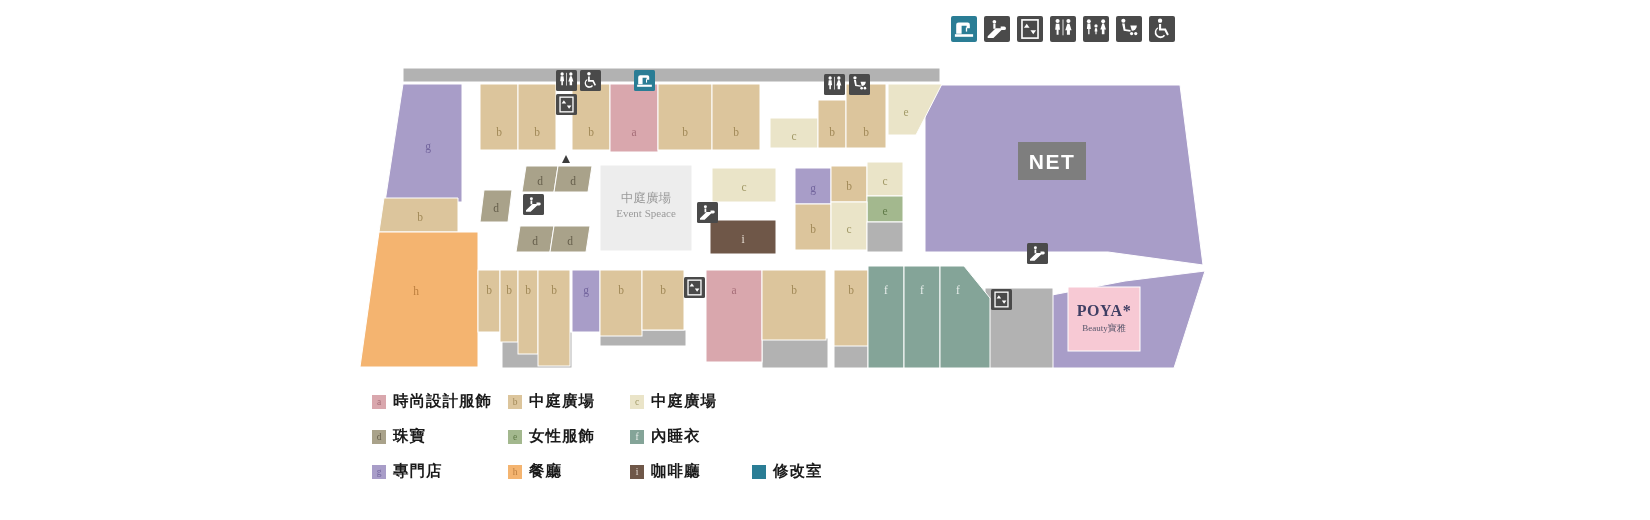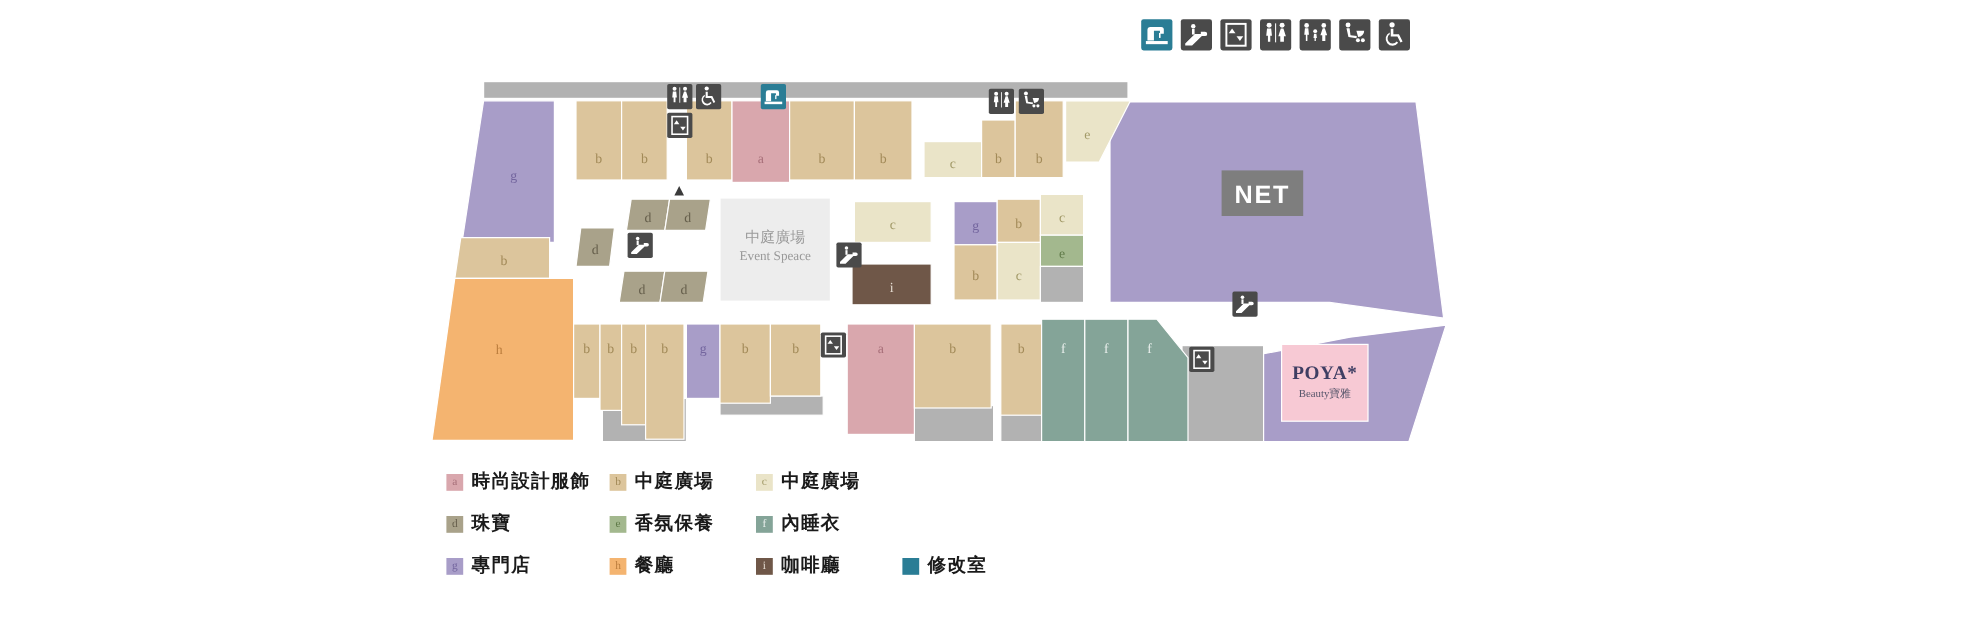--- a/index.html
+++ b/index.html
@@ -277,21 +277,21 @@
       <div class="lg-item" style="grid-area: 1 / 3;">
         <span class="lg-sq" style="background: rgb(234, 228, 200); color: rgb(162, 154, 104);">c</span>
         <span class="lg-label">中庭廣場</span>
       </div>
       <div class="lg-item" style="grid-area: 2 / 1;">
         <span class="lg-sq" style="background: rgb(169, 162, 138); color: rgb(102, 95, 76);">d</span>
         <span class="lg-label">珠寶</span>
       </div>
       <div class="lg-item" style="grid-area: 2 / 2;">
         <span class="lg-sq" style="background: rgb(163, 184, 142); color: rgb(95, 122, 72);">e</span>
-        <span class="lg-label">香氛保養</span>
+        <span class="lg-label">女性服飾</span>
       </div>
       <div class="lg-item" style="grid-area: 2 / 3;">
         <span class="lg-sq" style="background: rgb(132, 164, 152); color: rgb(233, 239, 236);">f</span>
         <span class="lg-label">內睡衣</span>
       </div>
       <div class="lg-item" style="grid-area: 3 / 1;">
         <span class="lg-sq" style="background: rgb(168, 157, 200); color: rgb(115, 101, 158);">g</span>
         <span class="lg-label">專門店</span>
       </div>
       <div class="lg-item" style="grid-area: 3 / 2;">

